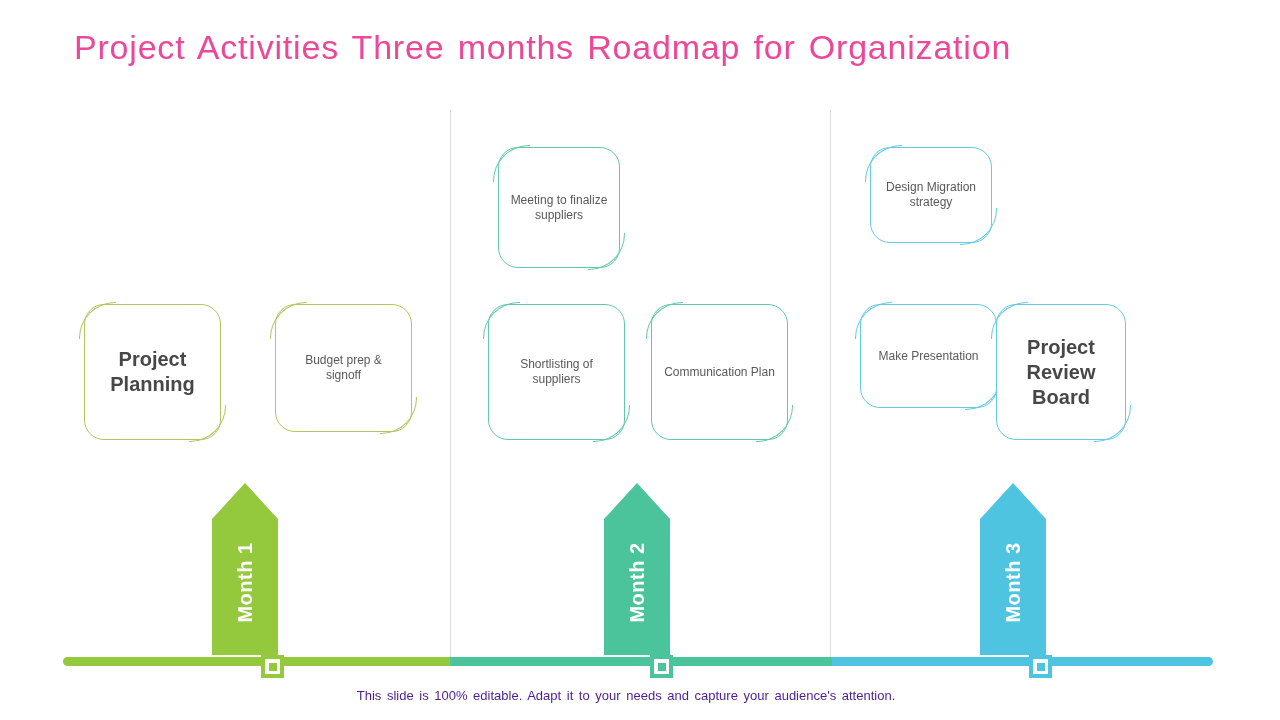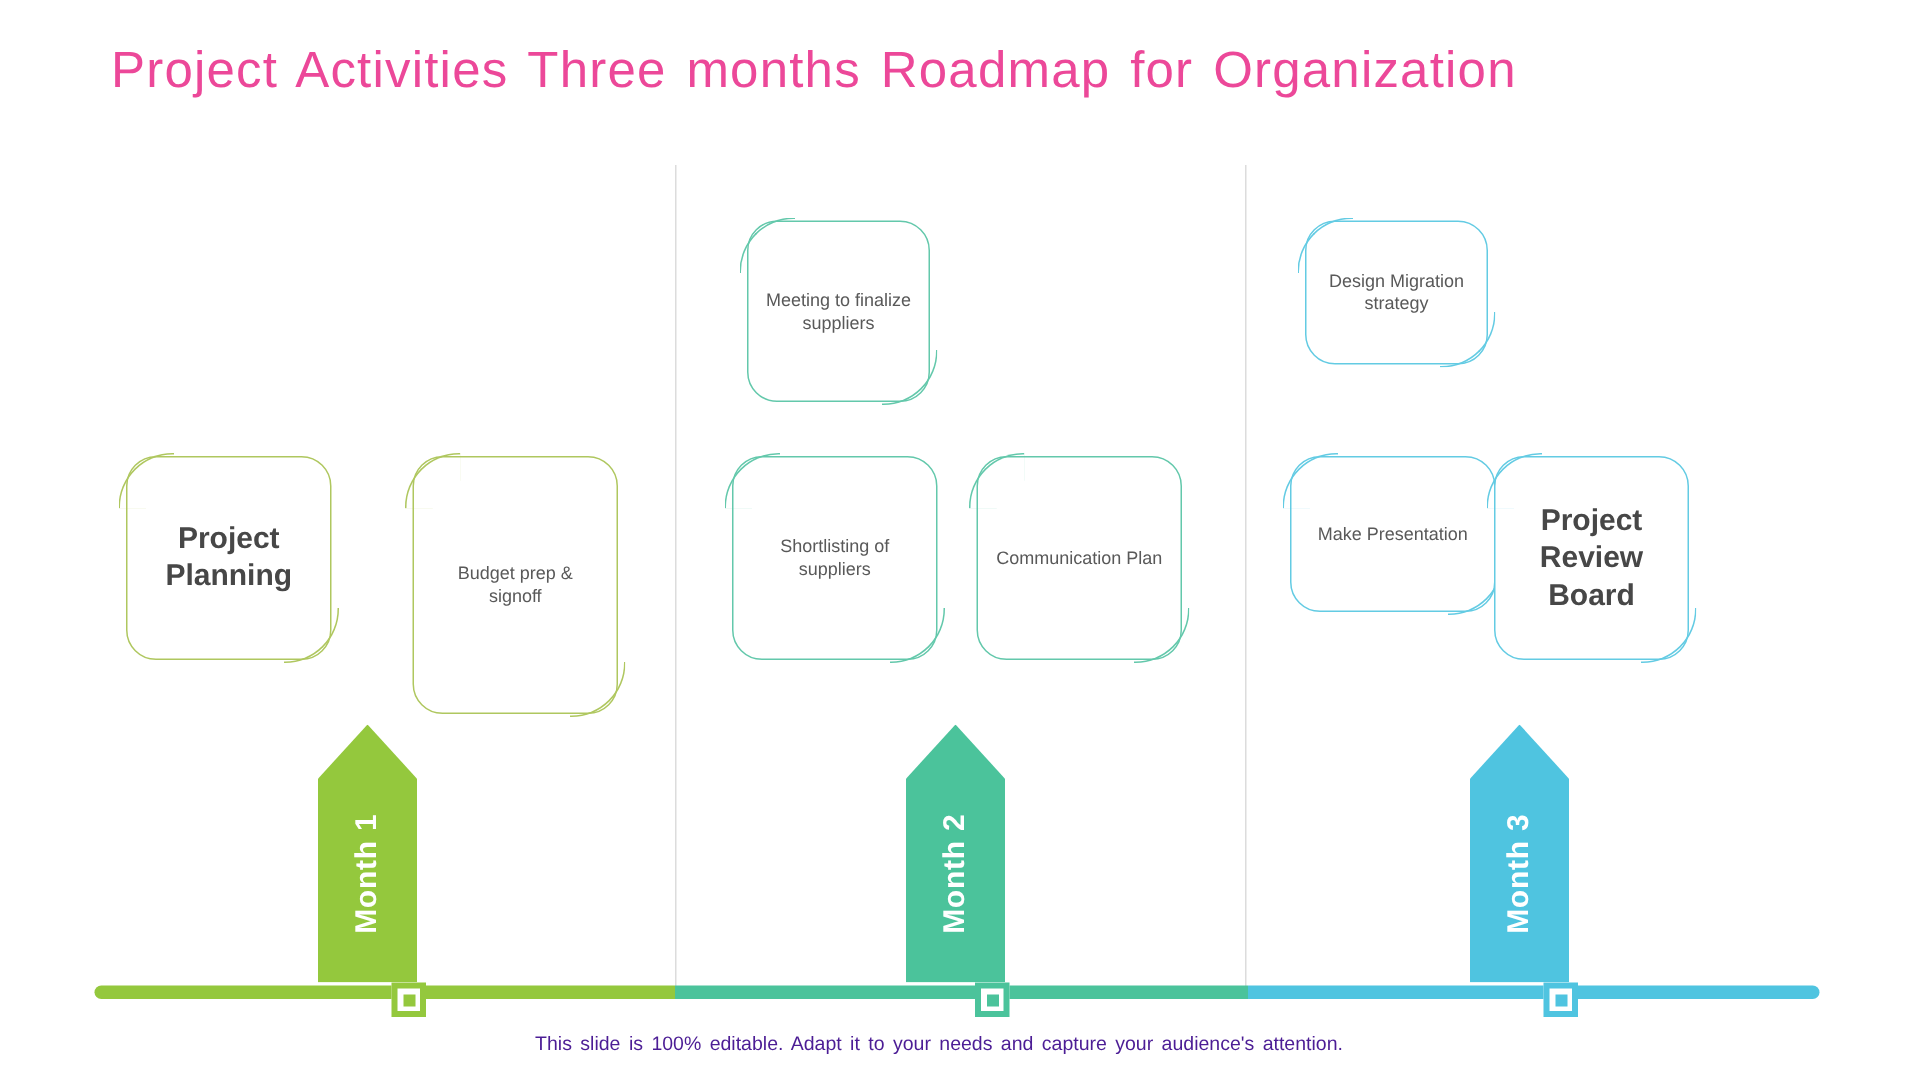--- a/index.html
+++ b/index.html
@@ -33,21 +33,21 @@
     border-bottom:1px solid var(--bc);border-right:1px solid var(--bc);
     border-bottom-right-radius:36px;
   }
   .box .txt{
     text-align:center;color:#595959;font-size:12px;line-height:1.25;
     padding:0 10px;
   }
   .box.bold .txt{font-weight:bold;color:#474747;font-size:20px;}
 
   .b11{left:84px;top:304px;width:137px;height:136px;}
-  .b12{left:275px;top:304px;width:137px;height:172px;}
+  .b12{left:275px;top:304px;width:137px;height:128px;}
   .b20{left:498px;top:147px;width:122px;height:121px;}
   .b21{left:488px;top:304px;width:137px;height:136px;}
   .b22{left:651px;top:304px;width:137px;height:136px;}
   .b30{left:870px;top:147px;width:122px;height:96px;}
   .b31{left:860px;top:304px;width:137px;height:104px;}
   .b32{left:996px;top:304px;width:130px;height:136px;}
 
   
   .arrow{
     position:absolute;width:66px;height:172px;top:483px;

